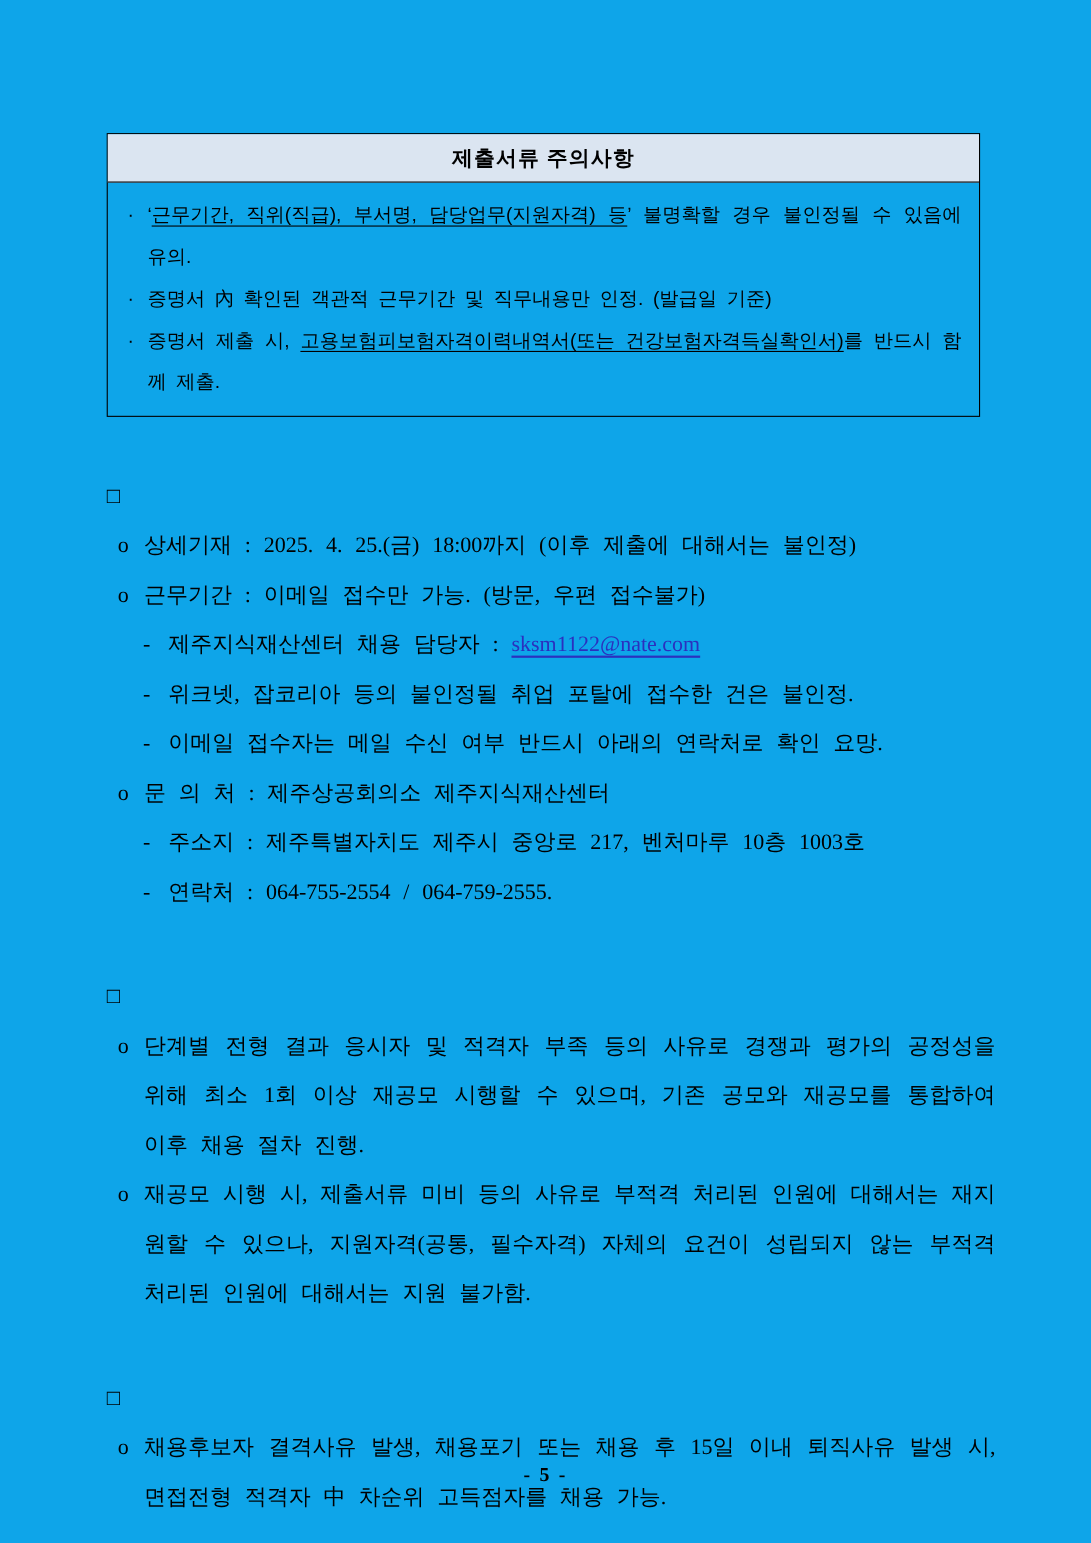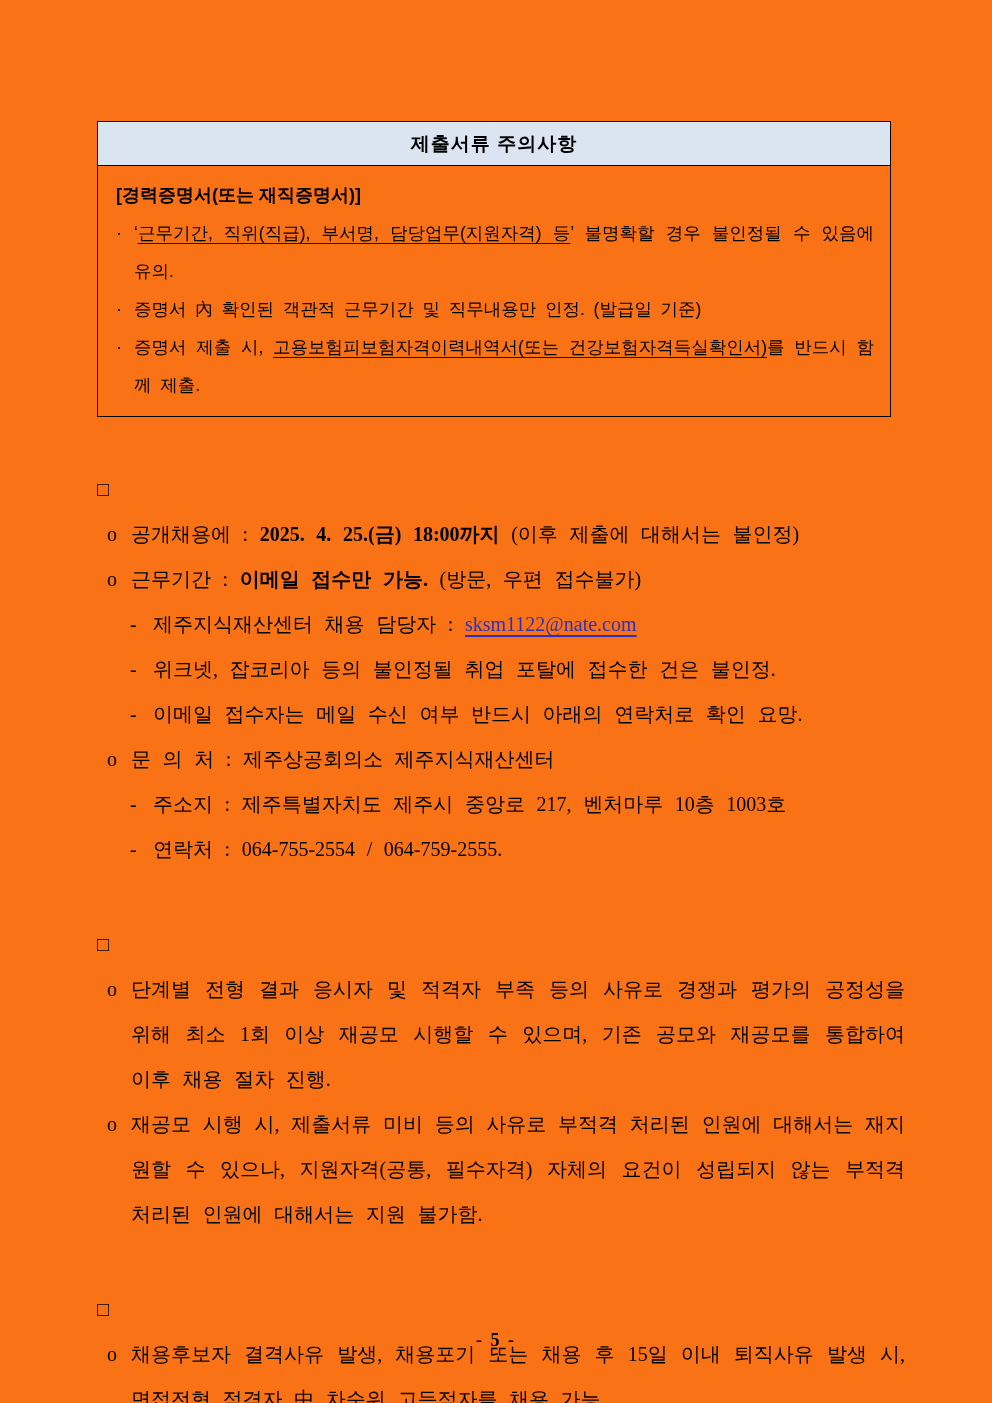--- a/index.html
+++ b/index.html
@@ -1,19 +1,19 @@
 <!DOCTYPE html>
 <html><head>
 <meta charset="utf-8">
 <style>
   html,body{margin:0;padding:0;background:#e9e9e9;}
   .page{
     position:relative;
     width:992px;height:1403px;
-    background:#f97316;
+    background:#0ea5e9;
     box-sizing:border-box;
     padding:121px 87px 0 97px;
     font-family:"Liberation Serif","DejaVu Serif",serif;
     color:#000;
   }
   
   .notice-box{
     width:794px;
     box-sizing:border-box;
     border:1.5px solid #000;
@@ -56,21 +56,21 @@
   .item{
     display:flex;
     font-size:20px;
     line-height:45px;
   }
   .item .text{flex:1;text-align:justify;word-spacing:0.33em;}
   .item-o{margin-left:10px;}
   .item-o .marker{flex:0 0 24px;}
   .item-d{margin-left:33px;}
   .item-d .marker{flex:0 0 23px;}
-  .b{font-weight:bold;}
+  .b{font-weight:normal;}
   .u{text-decoration:underline;text-underline-offset:4px;}
   a.link{color:#2b30bf;text-decoration:underline;text-underline-offset:4px;margin-top:12px;}
   
   .footer{
     position:absolute;
     left:0;right:0;
     top:1330px;
     text-align:center;
     font-weight:bold;
     font-size:18px;
@@ -78,21 +78,20 @@
   }
 </style>
 </head>
 <body>
 
 <div class="page">
 
   <div class="notice-box">
     <div class="notice-header">제출서류 주의사항</div>
     <div class="notice-body">
-      <p class="notice-subtitle">[경력증명서(또는 재직증명서)]</p>
       <div class="n-item">
         <span class="marker">·</span>
         <div class="text"><span>‘</span><span class="u">근무기간, 직위(직급), 부서명, 담당업무(지원자격) 등</span><span>’ 불명확할 경우 불인정될 수 있음에 유의.</span></div>
       </div>
       <div class="n-item">
         <span class="marker">·</span>
         <div class="text"><span>증명서 內 확인된 객관적 근무기간 및 직무내용만 인정. (발급일 기준)</span></div>
       </div>
       <div class="n-item">
         <span class="marker">·</span>
@@ -101,21 +100,21 @@
     </div>
   </div>
 
   <div class="section">
     <div class="sec-title">
       <span class="marker">□</span>
     </div>
     <div class="sec-items">
       <div class="item item-o">
         <span class="marker">o</span>
-        <div class="text"><span>공개채용에 : </span><span class="b">2025. 4. 25.(금) 18:00까지</span><span> (이후 제출에 대해서는 불인정)</span></div>
+        <div class="text"><span>상세기재 : </span><span class="b">2025. 4. 25.(금) 18:00까지</span><span> (이후 제출에 대해서는 불인정)</span></div>
       </div>
       <div class="item item-o">
         <span class="marker">o</span>
         <div class="text"><span>근무기간 : </span><span class="b">이메일 접수만 가능.</span><span> (방문, 우편 접수불가)</span></div>
       </div>
       <div class="item item-d">
         <span class="marker">-</span>
         <div class="text"><span>제주지식재산센터 채용 담당자 : </span><a href="#" class="link">sksm1122@nate.com</a></div>
       </div>
       <div class="item item-d">

